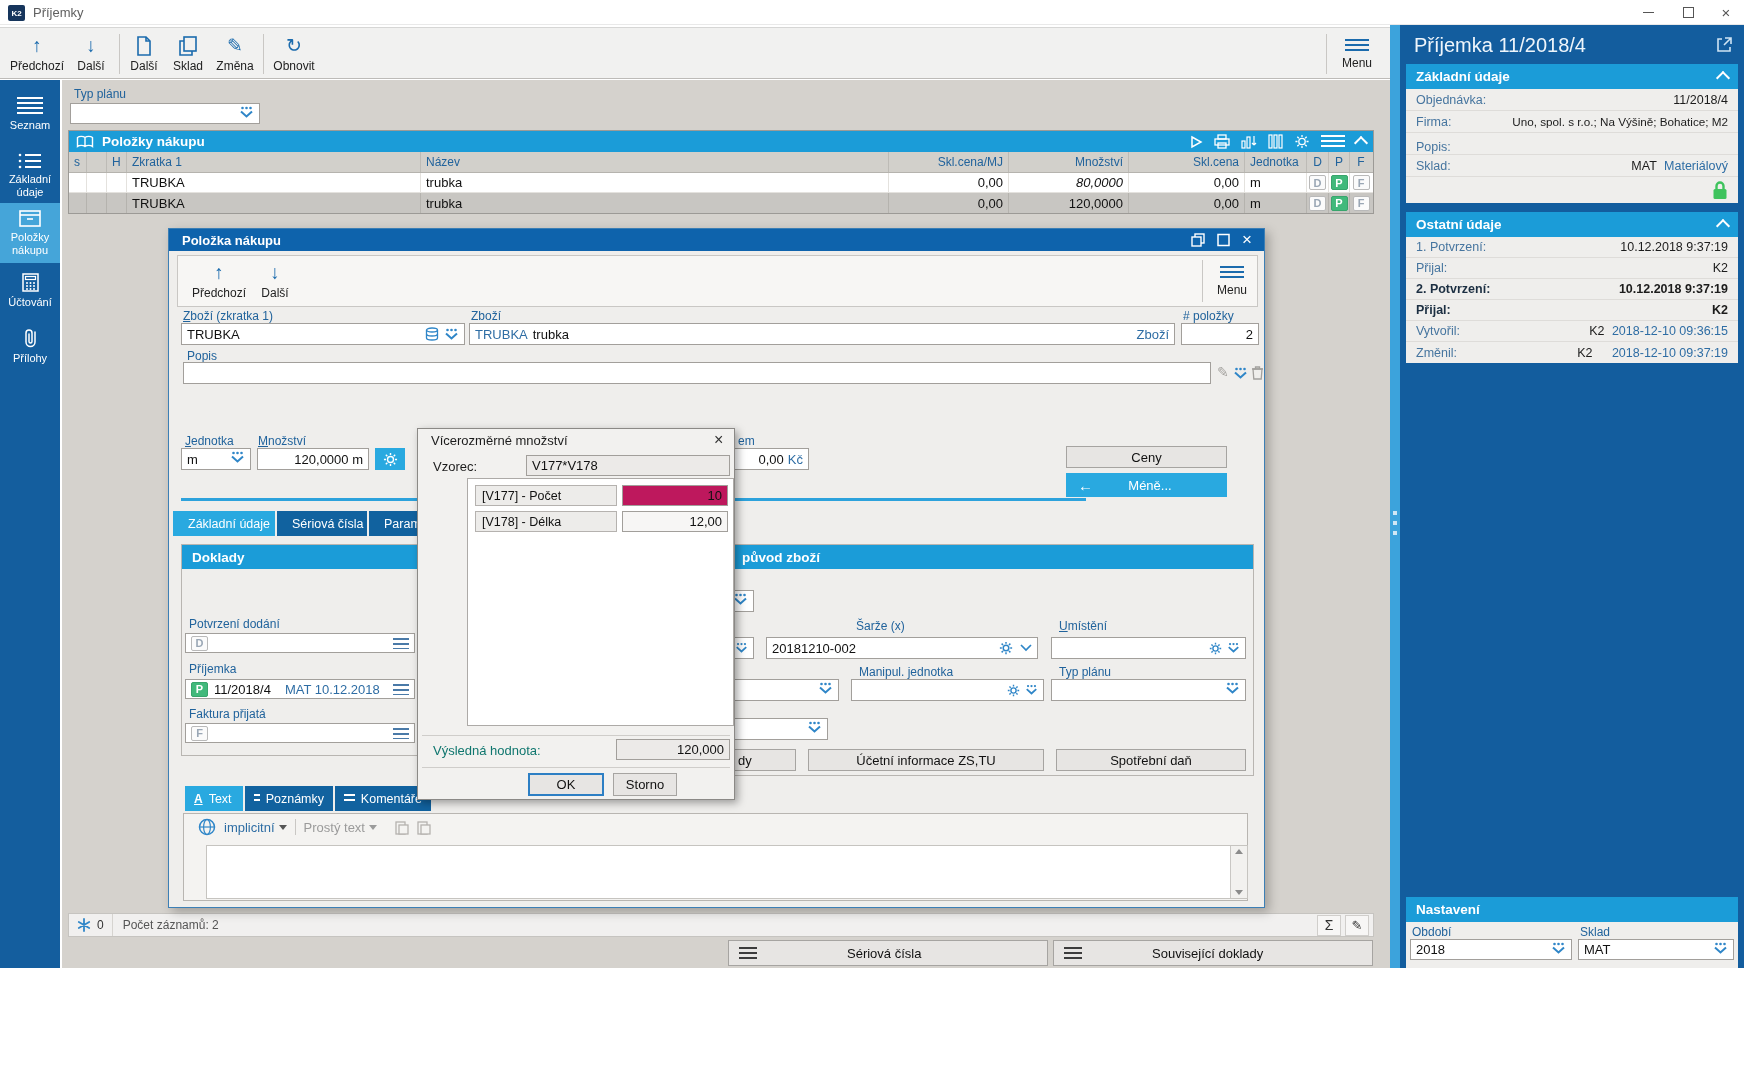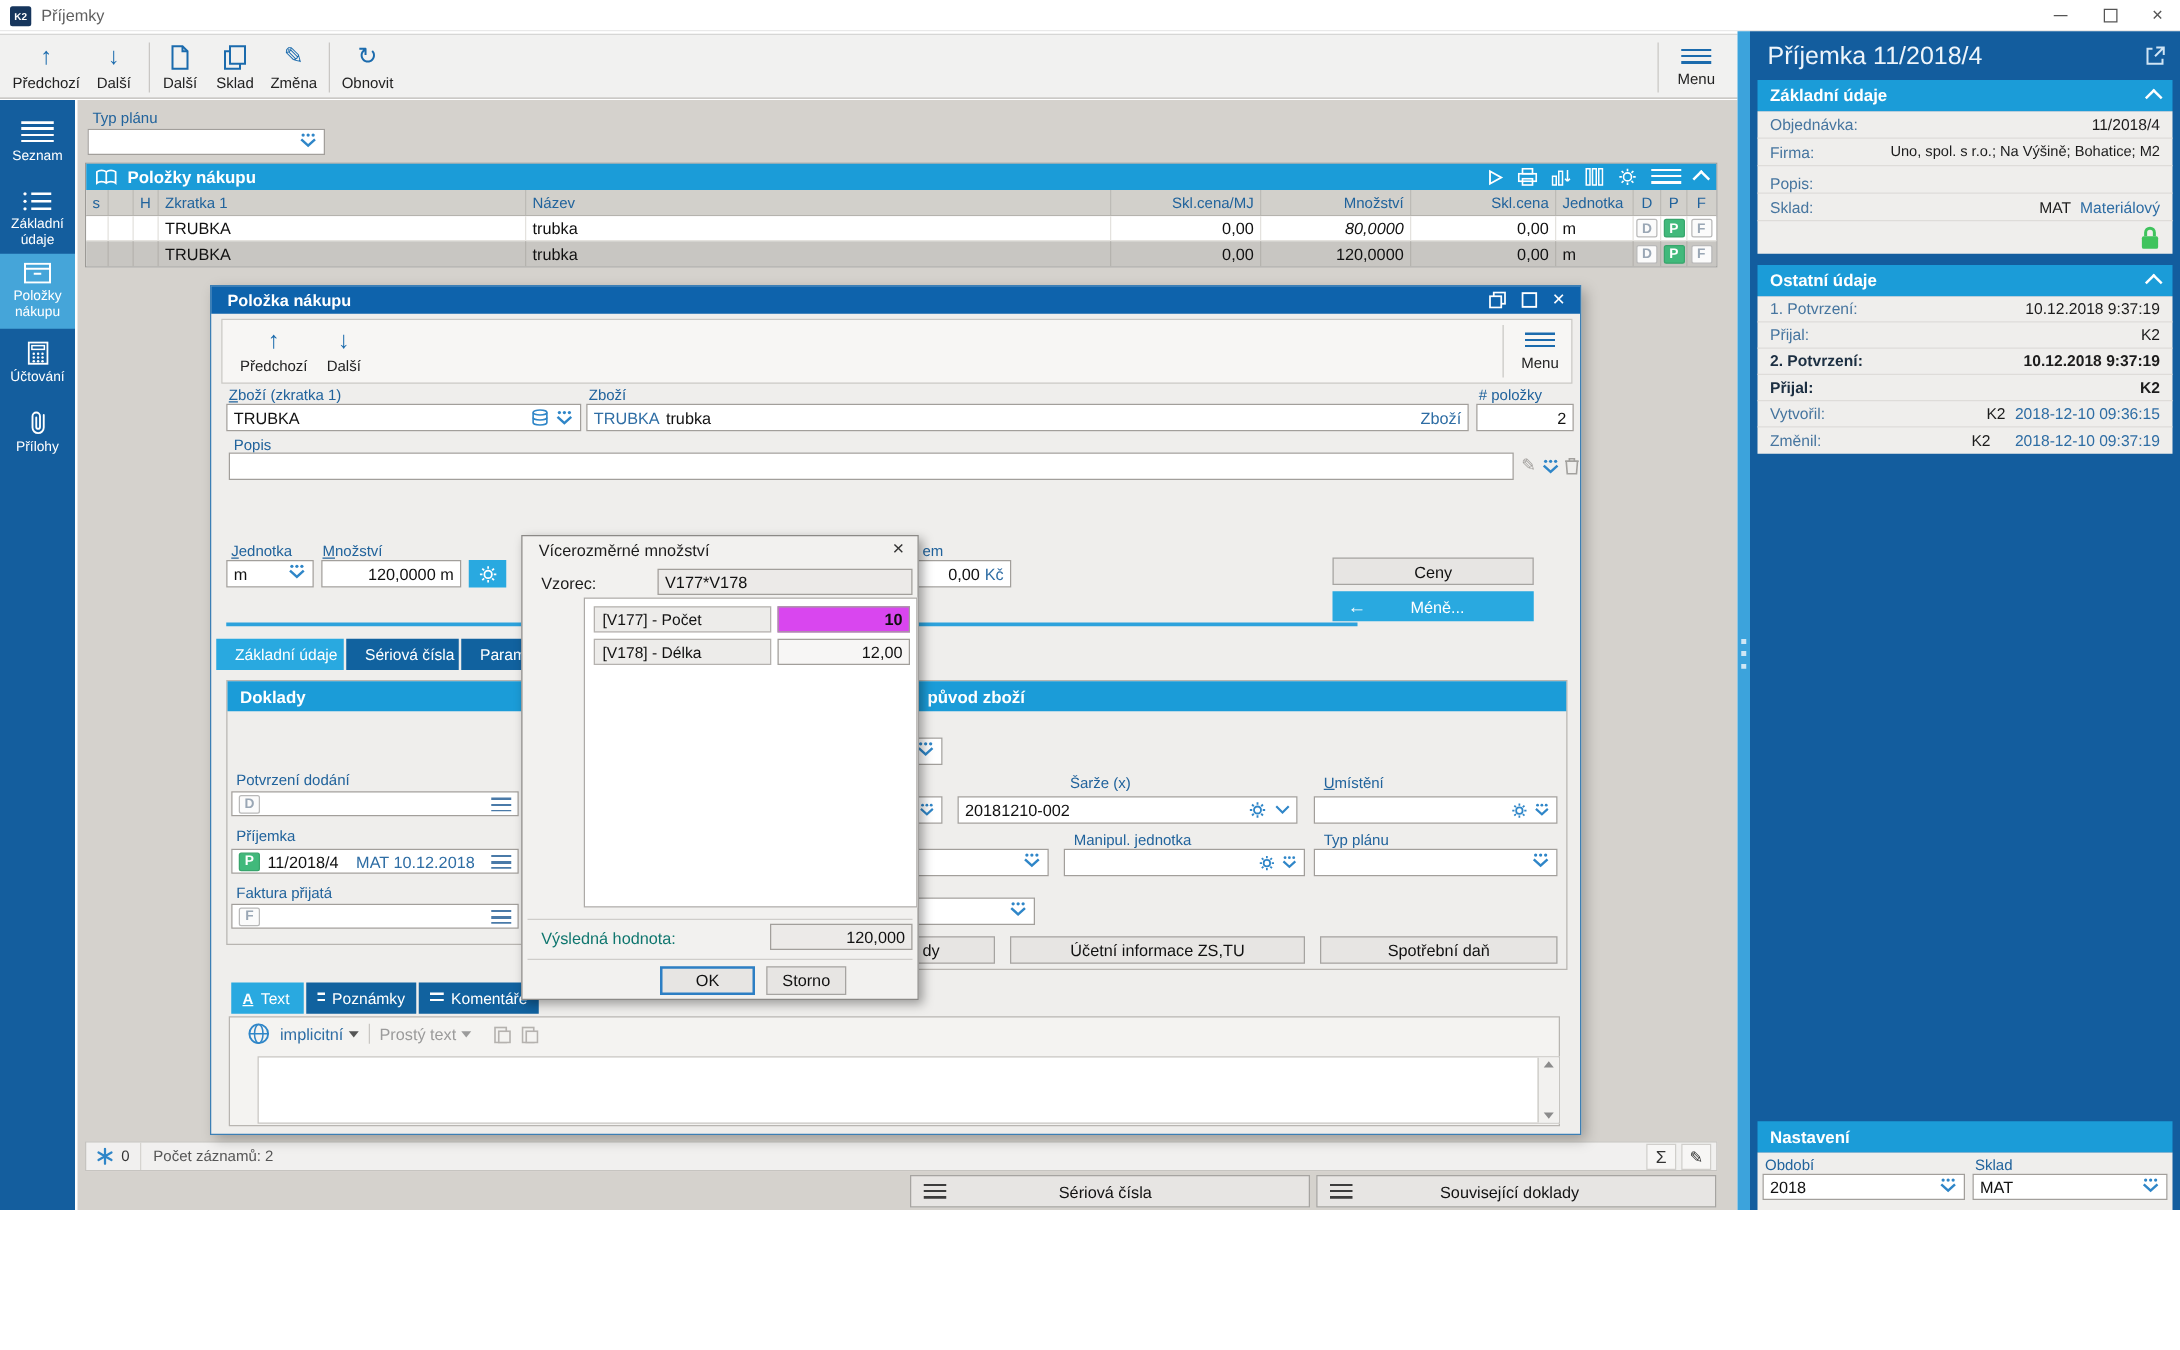--- a/index.html
+++ b/index.html
@@ -745,21 +745,21 @@
     <span style="position:absolute;left:296px;top:2px;font-size:16px;color:#333;">×</span>
   </div>
   <span class="abs" style="left:15px;top:30px;font-size:13px;color:#1c1c1c;">Vzorec:</span>
   <div class="abs fld" style="left:108px;top:26px;width:204px;height:21px;background:#eceae8;">
     <span>V177*V178</span>
   </div>
   <div class="abs" style="left:49px;top:49px;width:267px;height:248px;background:#fff;border:1px solid #adaaa7;">
     <div class="abs" style="left:7px;top:6px;width:142px;height:21px;background:#edecea;border:1px solid #b5b2af;display:flex;align-items:center;padding:0 6px;font-size:12.5px;">
       <span>[V177] - Počet</span>
     </div>
-    <div class="abs fld ra" style="left:154px;top:6px;width:106px;height:21px;background:#d946ef;font-weight:bold;">
+    <div class="abs fld ra" style="left:154px;top:6px;width:106px;height:21px;background:#be185d;">
       <span>10</span>
     </div>
     <div class="abs" style="left:7px;top:32px;width:142px;height:21px;background:#edecea;border:1px solid #b5b2af;display:flex;align-items:center;padding:0 6px;font-size:12.5px;">
       <span>[V178] - Délka</span>
     </div>
     <div class="abs fld ra" style="left:154px;top:32px;width:106px;height:21px;background:#f7f6f5;">
       <span>12,00</span>
     </div>
   </div>
   <div class="abs" style="left:4px;top:306px;width:308px;height:1px;background:#cfcdca;"></div>

